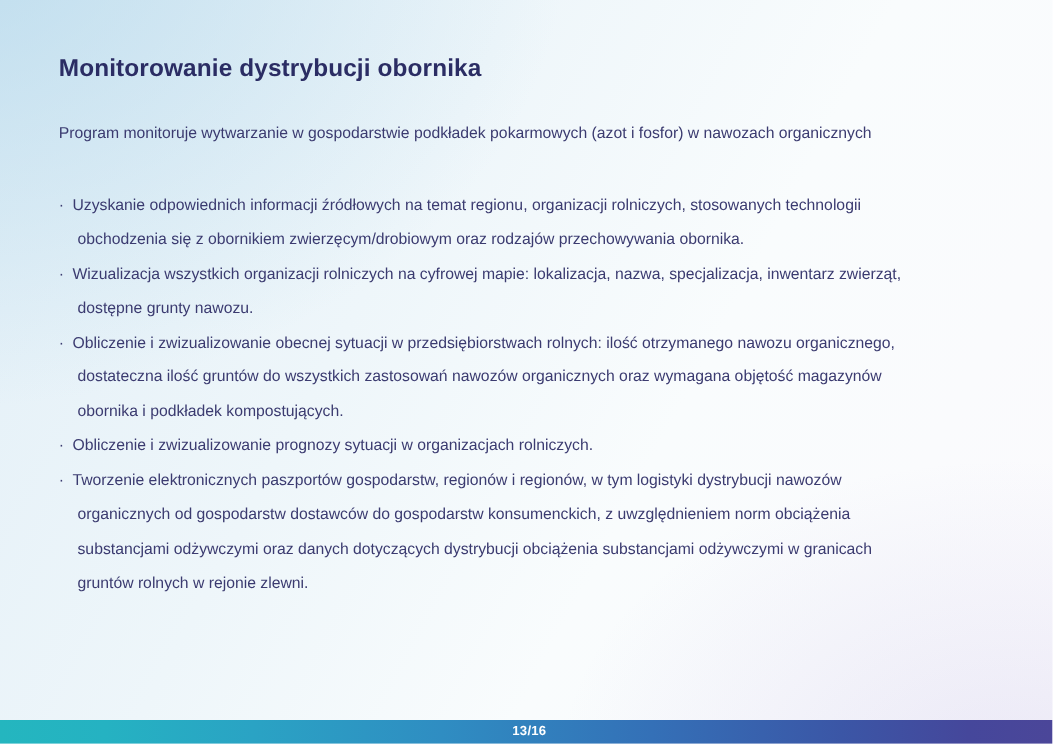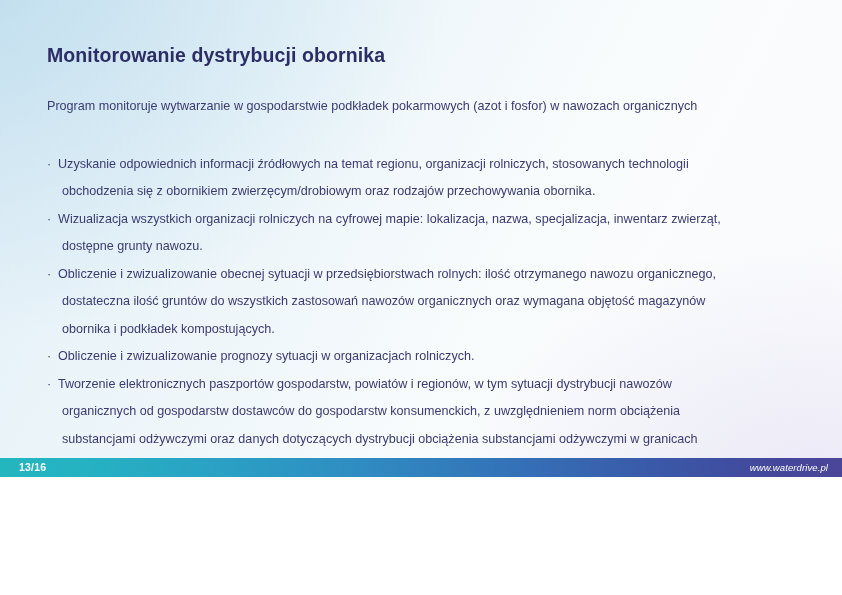--- a/index.html
+++ b/index.html
@@ -9,21 +9,21 @@
   body {
     width: 842px;
     height: 595px;
     overflow: hidden;
     font-family: "Liberation Sans", sans-serif;
     background: #ffffff;
   }
   .slide {
     position: relative;
     width: 842px;
-    height: 477px;
+    height: 595px;
     box-sizing: border-box;
     background:
       radial-gradient(ellipse 520px 360px at 96% 104%, rgba(150,140,210,0.16) 0%, rgba(150,140,210,0.0) 70%),
       radial-gradient(ellipse 700px 520px at -6% -8%, rgba(176,214,234,0.72) 0%, rgba(176,214,234,0.0) 72%),
       linear-gradient(118deg, #e2eff7 0%, #eef6fa 36%, #f9fcfd 62%, #fbfafd 100%);
     overflow: hidden;
   }
 
   .content {
     position: absolute;
@@ -103,20 +103,21 @@
         #2f8dc2 42%,
         #3470b7 62%,
         #3b56a6 80%,
         #45479b 92%,
         #4b4699 100%);
     display: flex;
     align-items: center;
     justify-content: space-between;
     box-sizing: border-box;
     padding: 0 14px 0 19px;
+    flex-direction: column;
   }
   .footer-page {
     color: #ffffff;
     font-size: 10.5px;
     font-weight: bold;
     line-height: 19px;
     letter-spacing: 0.2px;
   }
   .footer-url {
     color: #ffffff;
@@ -165,21 +166,21 @@
         <span class="bullet-line cont">obornika i podkładek kompostujących.</span>
       </li>
 
       <li class="bullet">
         <span class="bullet-marker">·</span>
         <span class="bullet-line">Obliczenie i zwizualizowanie prognozy sytuacji w organizacjach rolniczych.</span>
       </li>
 
       <li class="bullet">
         <span class="bullet-marker">·</span>
-        <span class="bullet-line">Tworzenie elektronicznych paszportów gospodarstw, powiatów i regionów, w tym sytuacji dystrybucji nawozów</span>
+        <span class="bullet-line">Tworzenie elektronicznych paszportów gospodarstw, regionów i regionów, w tym logistyki dystrybucji nawozów</span>
         <span class="bullet-line cont">organicznych od gospodarstw dostawców do gospodarstw konsumenckich, z uwzględnieniem norm obciążenia</span>
         <span class="bullet-line cont">substancjami odżywczymi oraz danych dotyczących dystrybucji obciążenia substancjami odżywczymi w granicach</span>
         <span class="bullet-line cont">gruntów rolnych w rejonie zlewni.</span>
       </li>
 
     </ul>
   </div>
 
   <div class="footer">
     <span class="footer-page">13/16</span>

